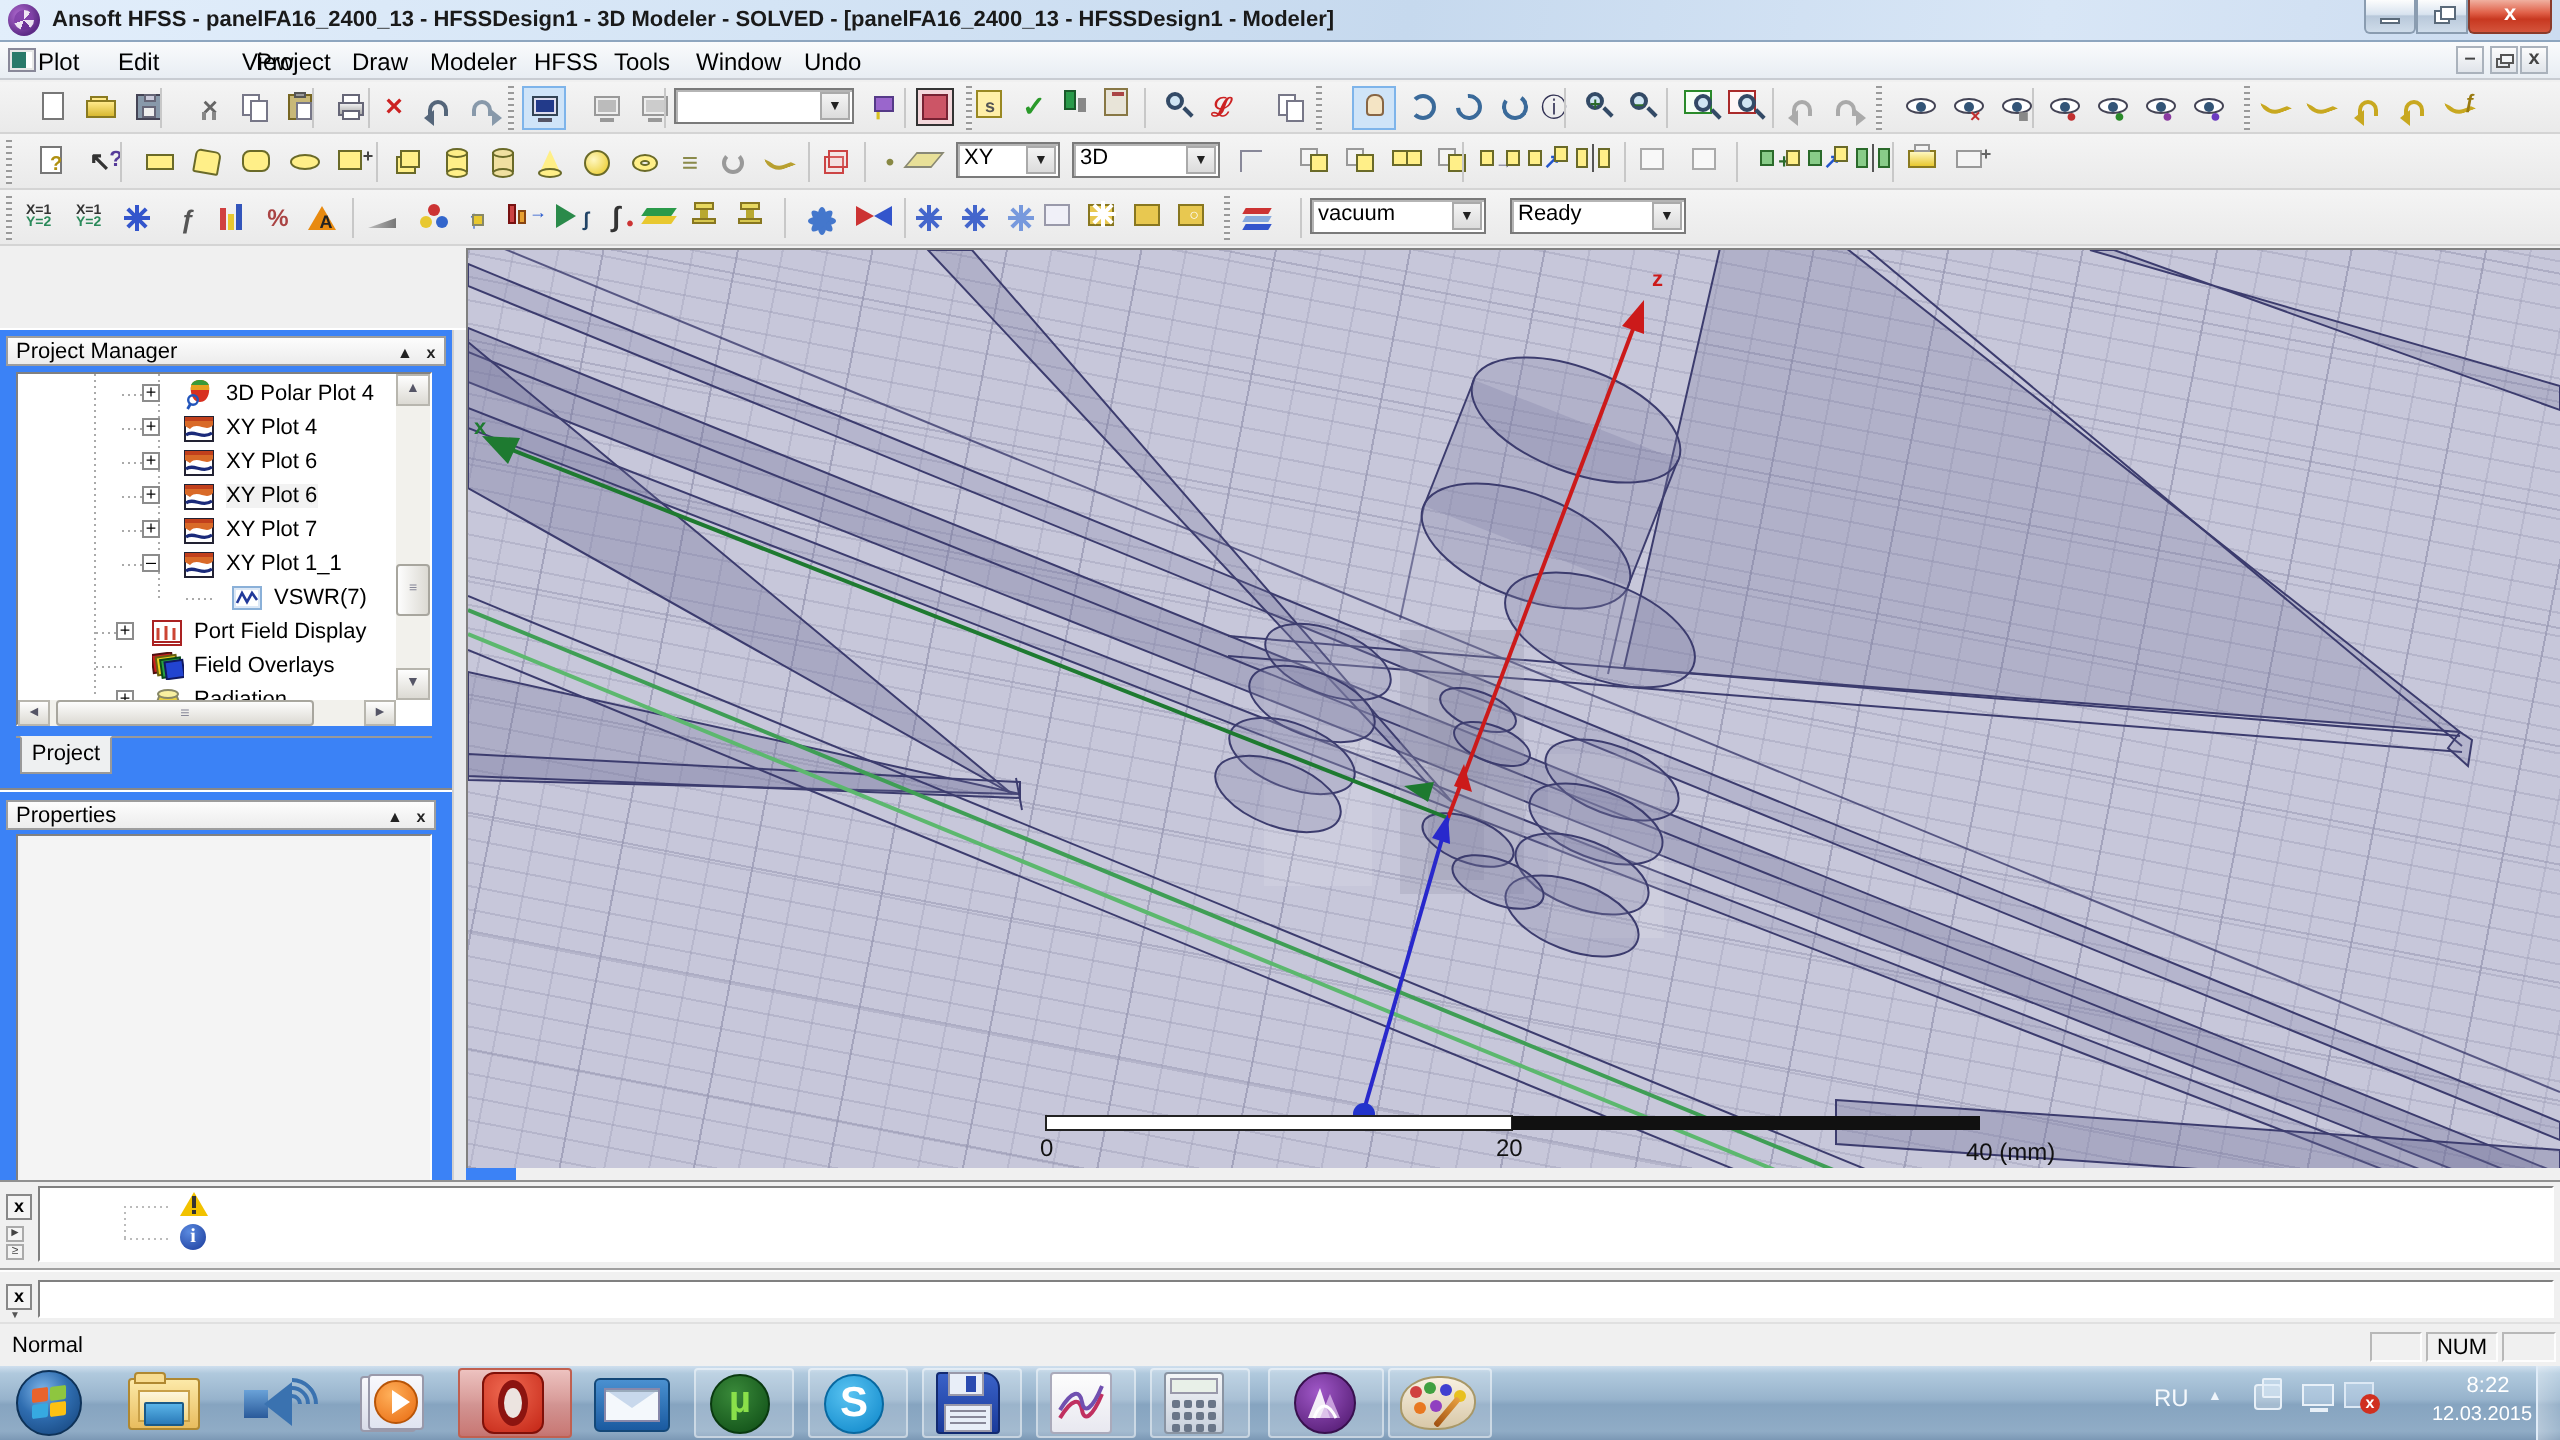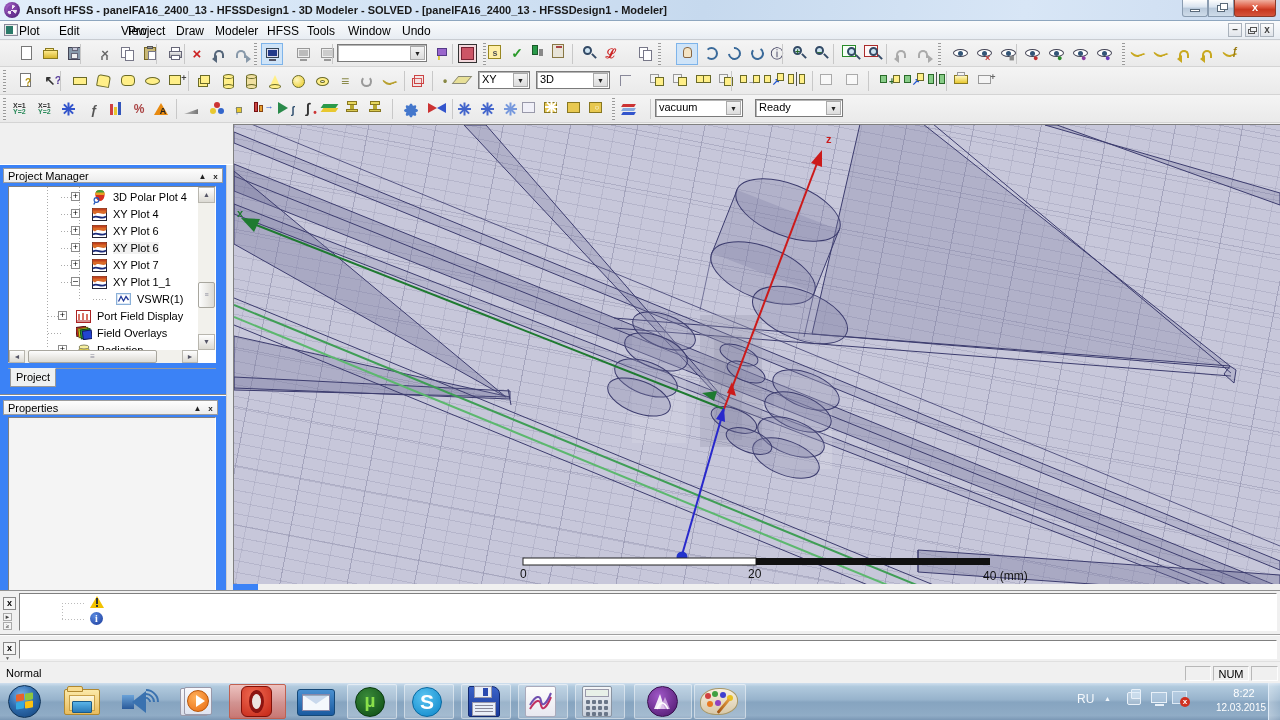--- a/index.html
+++ b/index.html
@@ -409,21 +409,21 @@
         </svg>
         <div class="abs" style="left:104px;top:2px;font-size:11px;">XY Plot 1_1</div>
       </div>
 <div class="treerow" style="left:0;top:104px;">
         <div class="abs" style="left:84px;top:8px;width:14px;height:1px;background-image:repeating-linear-gradient(90deg,#aaa 0 1px,transparent 1px 3px);"></div>
         <svg class="abs" style="left:107px;top:2px;" width="15" height="12" viewBox="0 0 15 12">
           <rect x="0.5" y="0.5" width="14" height="11" fill="#dce8f6" stroke="#8ab0d8"></rect>
           <rect x="2" y="2" width="11" height="8" fill="#fff"></rect>
           <path d="M2.5 8.5 L5 3.5 L7.5 8 L10 3.5 L12.5 7" stroke="#223a9a" fill="none" stroke-width="1.3"></path>
         </svg>
-        <div class="abs" style="left:128px;top:2px;font-size:11px;">VSWR(1)</div>
+        <div class="abs" style="left:128px;top:2px;font-size:11px;">VSWR(7)</div>
       </div>
 <div class="treerow" style="left:0;top:121px;">
         <div class="abs" style="left:39px;top:8px;width:14px;height:1px;background-image:repeating-linear-gradient(90deg,#aaa 0 1px,transparent 1px 3px);"></div>
         <div class="pm9" style="left:49px;top:3px;">+</div>
         <svg class="abs" style="left:67px;top:2px;" width="15" height="13" viewBox="0 0 15 13">
           <rect x="0.5" y="0.5" width="14" height="12" fill="#fff" stroke="#a22"></rect>
           <path d="M3 10 L3 4 M7 10 L7 3 M11 10 L11 4" stroke="#c43" stroke-width="1.5"></path>
           <path d="M1 11 L14 11" stroke="#a22"></path>
         </svg>
         <div class="abs" style="left:88px;top:2px;font-size:11px;">Port Field Display</div>

